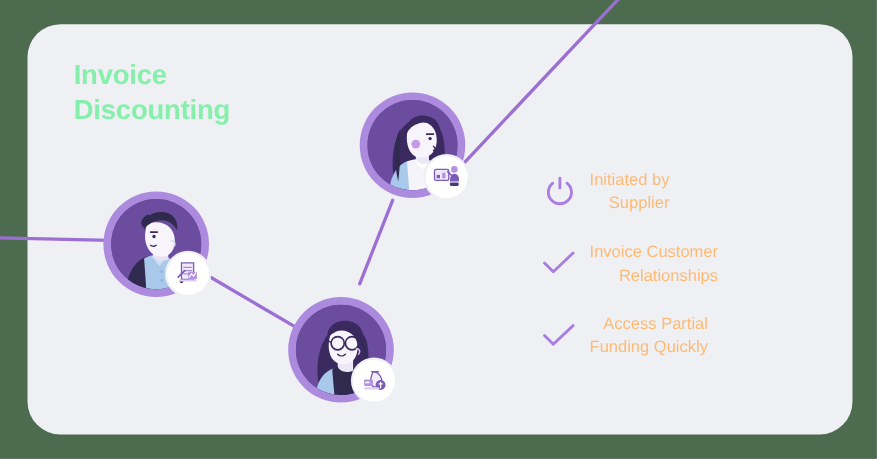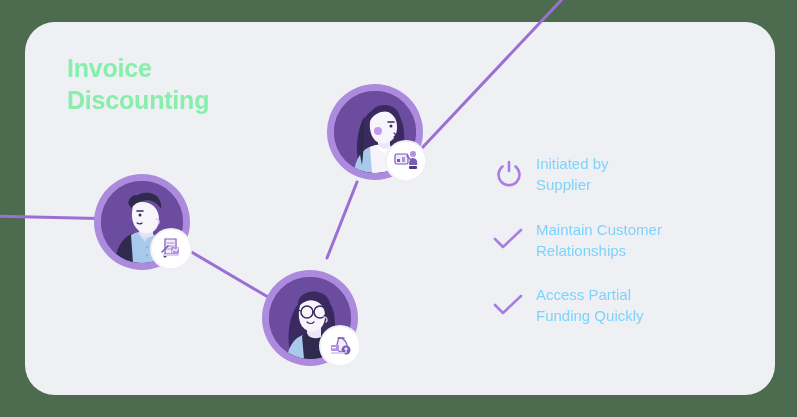--- a/index.html
+++ b/index.html
@@ -114,23 +114,24 @@
     height: 42px;
     display: flex;
     align-items: center;
     justify-content: flex-start;
     padding-top: 3px;
     box-sizing: border-box;
   }
   .feature-label {
     font-size: 15px;
     line-height: 1.42;
-    color: #7dd3fc;
+    color: #fdba74;
     white-space: pre-line;
     padding-top: 1px;
+    text-align: right;
   }
 </style>
 </head>
 <body>
 
 <div id="stage">
 
   <div id="card"></div>
 
   <div id="title">Invoice
@@ -299,21 +300,21 @@
       <div class="feature-label">Initiated by
 Supplier</div>
     </div>
 
     <div class="feature">
       <div class="feature-icon">
         <svg width="34" height="30" viewBox="0 0 34 30">
           <path d="M3 14 L11 22 L29 5" fill="none" stroke="#a87ee0" stroke-width="2.6" stroke-linecap="round" stroke-linejoin="round"></path>
         </svg>
       </div>
-      <div class="feature-label">Maintain Customer
+      <div class="feature-label">Invoice Customer
 Relationships</div>
     </div>
 
     <div class="feature">
       <div class="feature-icon">
         <svg width="34" height="30" viewBox="0 0 34 30">
           <path d="M3 14 L11 22 L29 5" fill="none" stroke="#a87ee0" stroke-width="2.6" stroke-linecap="round" stroke-linejoin="round"></path>
         </svg>
       </div>
       <div class="feature-label">Access Partial

